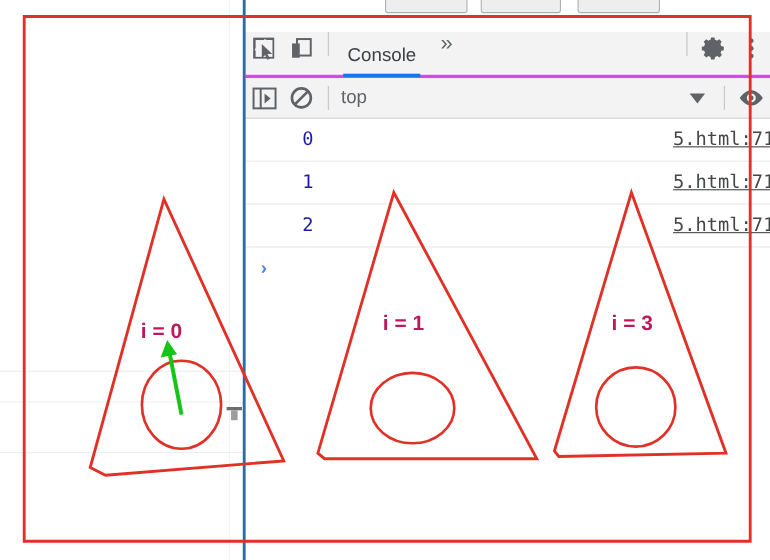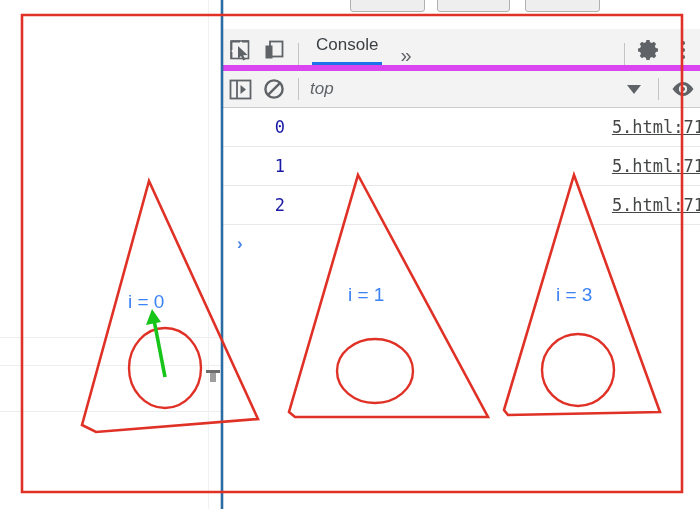--- a/index.html
+++ b/index.html
@@ -53,23 +53,23 @@
     top: 29px;
     width: 477px;
     height: 480px;
     background: #ffffff;
     font-family: "Liberation Sans", sans-serif;
   }
   .dt-toolbar {
     position: relative;
     height: 42px;
     background: #f3f3f3;
-    border-bottom: 6px solid #d946ef;
-    display: flex;
-    align-items: flex-end;
+    border-bottom: 3px solid #d946ef;
+    display: flex;
+    align-items: flex-start;
     box-sizing: border-box;
   }
   .dt-toolbar2 {
     position: relative;
     height: 37px;
     background: #f3f3f3;
     border-bottom: 1px solid #cbcbcb;
     display: flex;
     align-items: center;
     box-sizing: border-box;
@@ -111,21 +111,20 @@
     padding: 0 12px;
     flex: 0 0 auto;
     line-height: 1;
   }
   .spacer { flex: 1 1 auto; }
   .ctx-select {
     font-size: 17px;
     color: #5f6368;
     padding-left: 4px;
     flex: 0 0 auto;
-    font-style: italic;
   }
   .caret {
     width: 0; height: 0;
     border-left: 7px solid transparent;
     border-right: 7px solid transparent;
     border-top: 9px solid #5f6368;
   }
 
   
   .console-body {
@@ -188,23 +187,23 @@
   }
   .resize-handle .stem {
     position: absolute;
     left: 4px; top: 3px;
     width: 6px; height: 9px;
     background: #9e9e9e;
   }
   .lbl {
     position: absolute;
     font-family: "Liberation Sans", sans-serif;
-    font-weight: normal;
+    font-weight: bold;
     font-size: 19px;
-    color: #3b82f6;
+    color: #be185d;
     white-space: nowrap;
   }
 </style>
 </head>
 <body>
 
 <div id="root">
 
   <div class="page-canvas">
     <div class="faint-hline" style="top:337px;width:700px;"></div>

